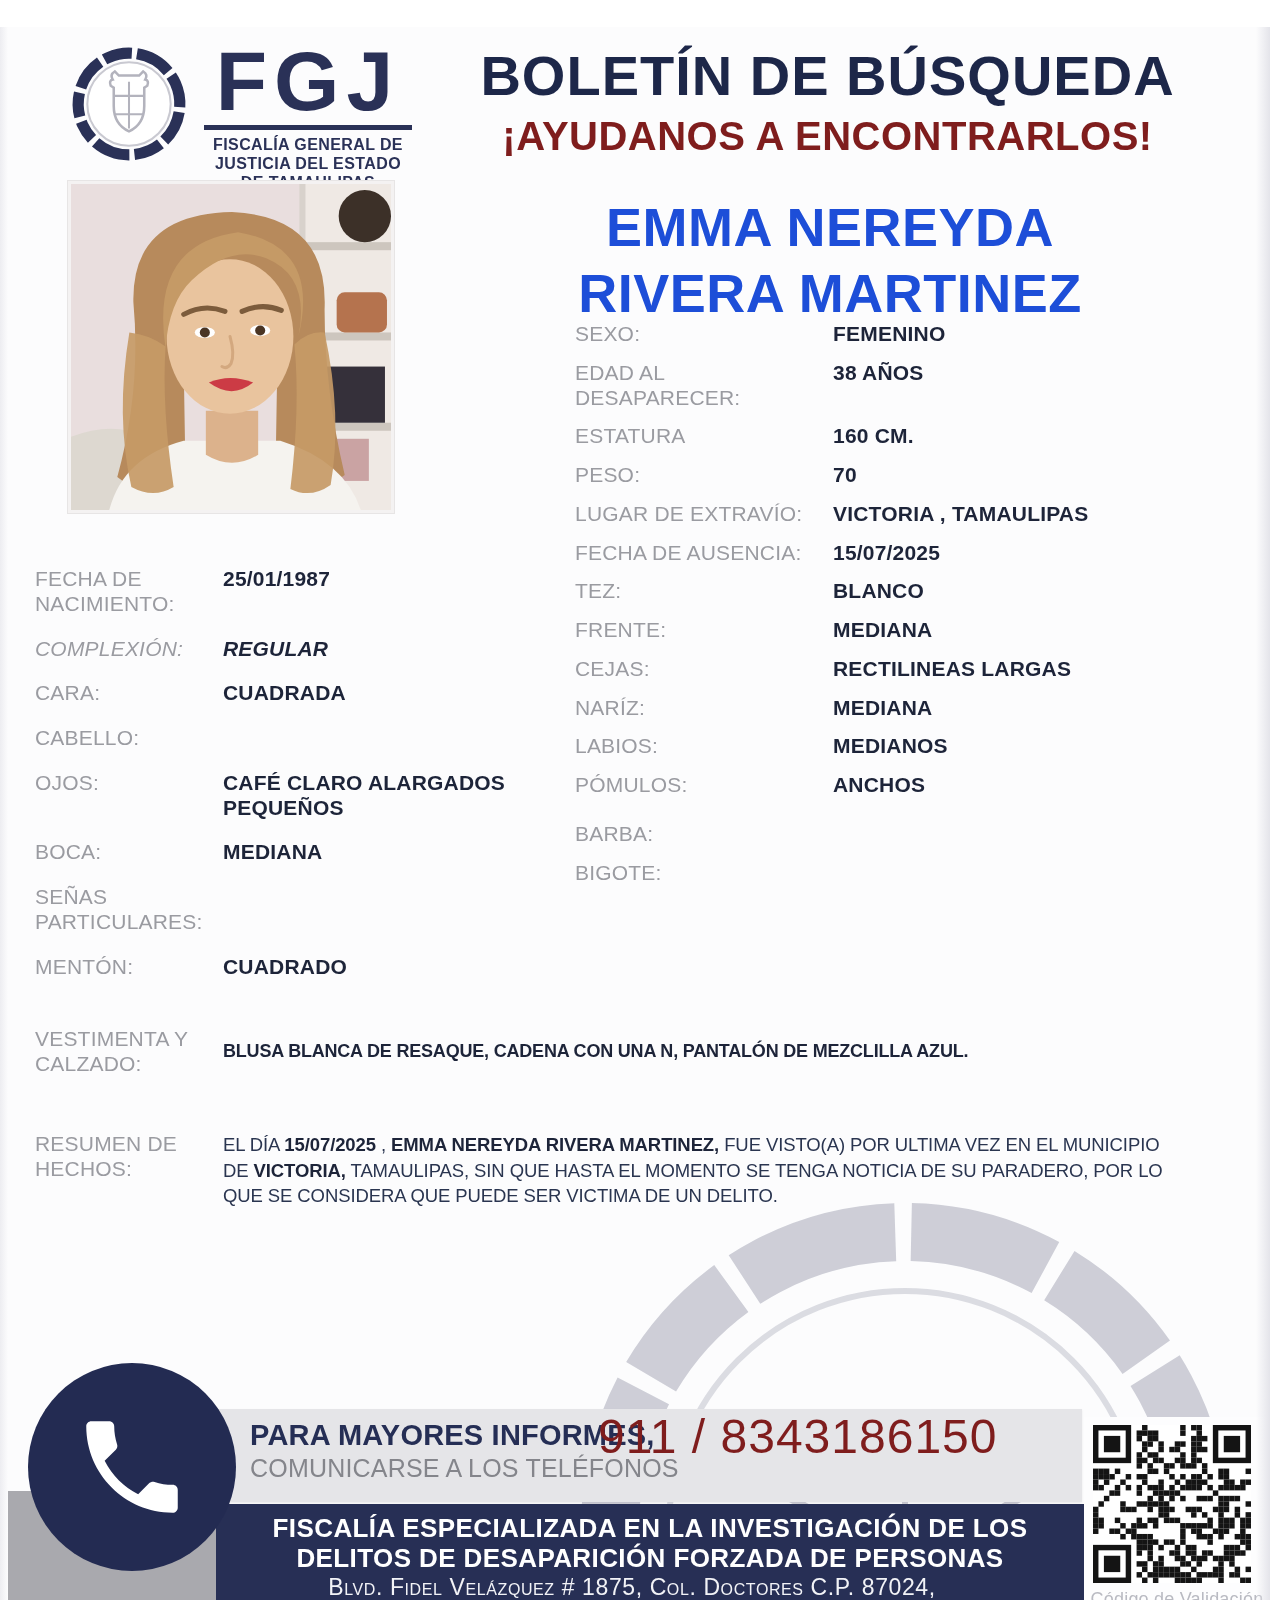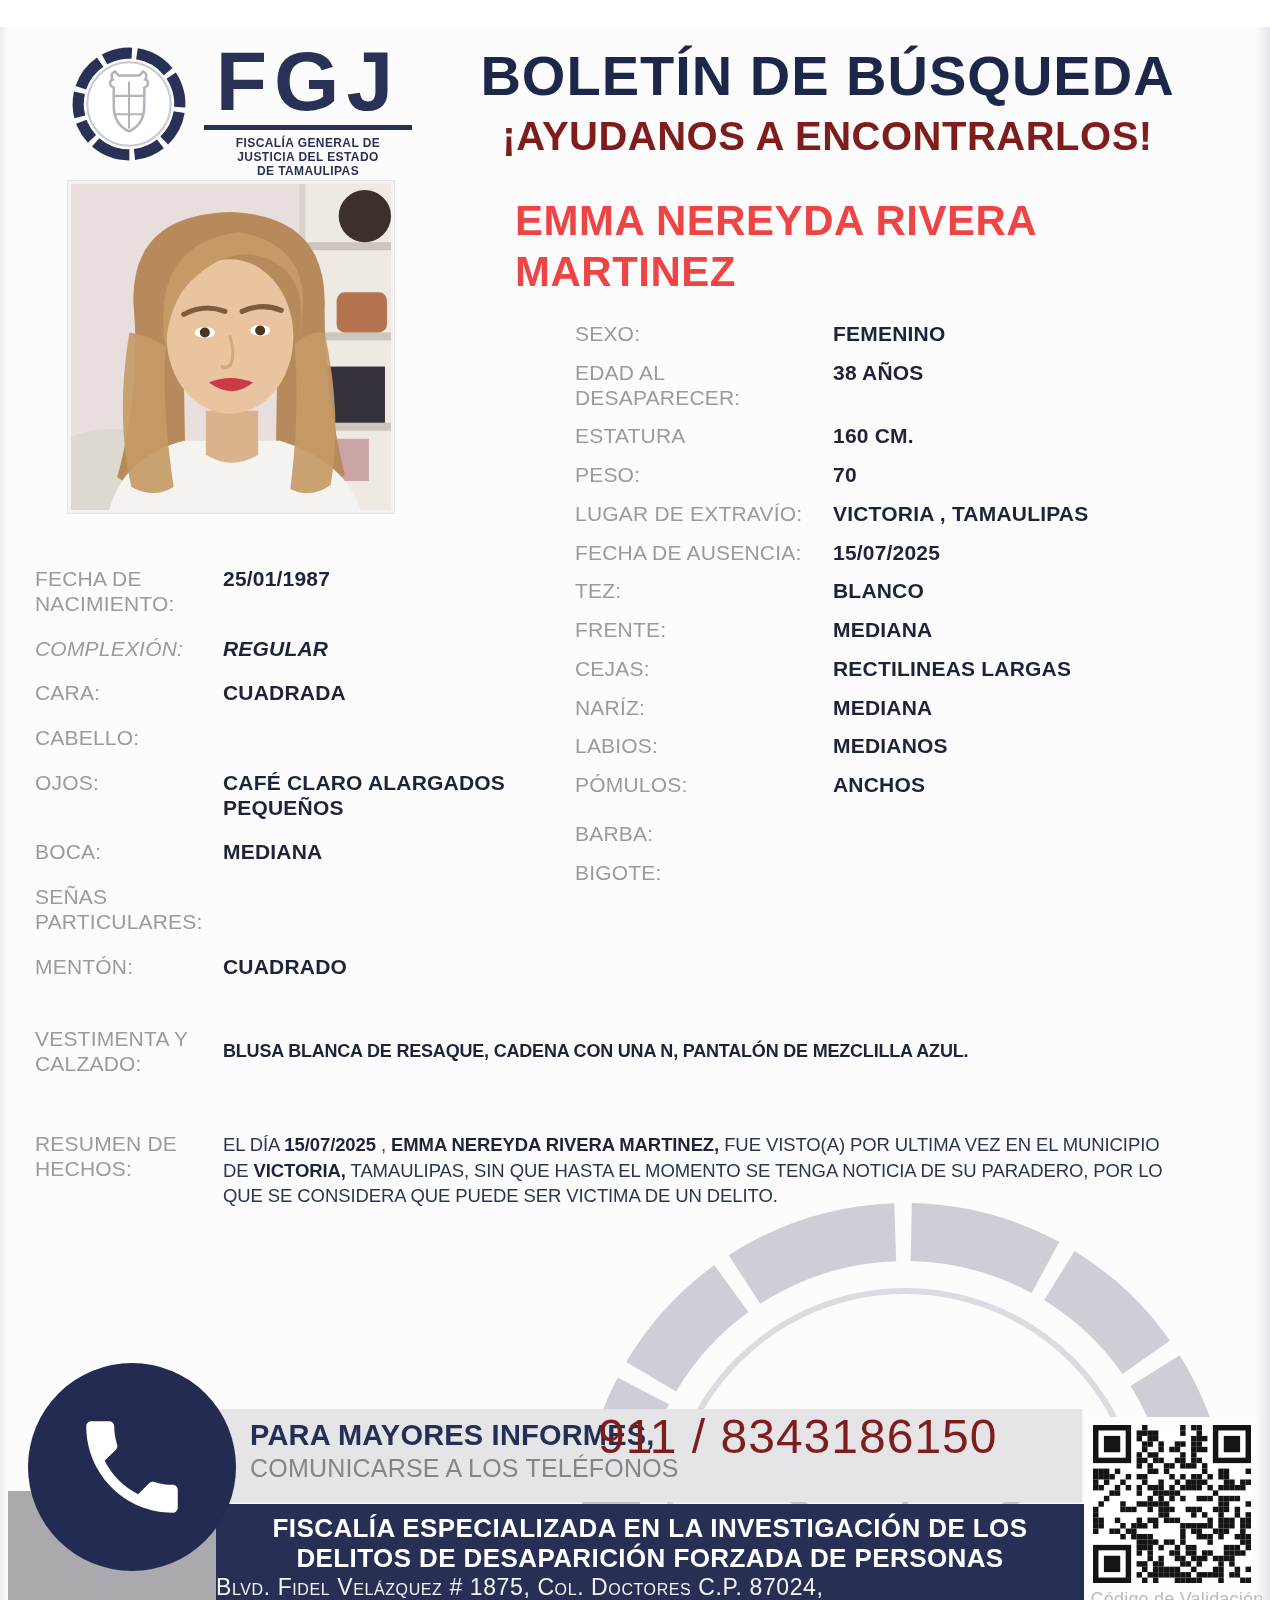--- a/index.html
+++ b/index.html
@@ -10,34 +10,34 @@
       background:linear-gradient(to right,rgba(0,0,0,0),#e4e4ea);}
   .edge-left{position:absolute;left:0;top:0;width:8px;height:100%;
       background:linear-gradient(to right,#ededf1,rgba(0,0,0,0));}
 
   
   .logo-wrap{position:absolute;left:68px;top:12px;width:360px;height:135px;}
   .logo-seal{position:absolute;left:0;top:4px;width:122px;height:122px;}
   .logo-text{position:absolute;left:134px;top:0;width:212px;text-align:center;}
   .logo-acronym{font-size:84px;font-weight:bold;color:#2a3157;letter-spacing:7px;line-height:1.0;}
   .logo-rule{height:5px;background:#2a3157;margin:2px 2px 6px 2px;}
-  .logo-org{font-size:12px;font-weight:bold;color:#2a3157;line-height:1.18;letter-spacing:.4px;}
+  .logo-org{font-size:16px;font-weight:bold;color:#2a3157;line-height:1.18;letter-spacing:.4px;}
 
   .title-wrap{position:absolute;left:455px;top:20px;width:745px;text-align:center;}
   .main-title{font-size:56px;font-weight:bold;color:#1d2749;letter-spacing:1px;line-height:1.05;}
   .sub-title{font-size:40px;font-weight:bold;color:#7f1d1d;letter-spacing:.5px;margin-top:8px;}
 
   
   .photo{position:absolute;left:68px;top:154px;width:320px;height:326px;border:3px solid #f4f2f2;
          box-shadow:0 0 0 1px #e7e5e5;}
   .photo svg{display:block;width:100%;height:100%;}
 
   
-  .name{position:absolute;left:515px;top:168px;width:630px;
-        font-size:42px;font-weight:bold;color:#ef4444;line-height:1.22;letter-spacing:.5px;}
+  .name{position:absolute;left:515px;top:168px;width:630px;text-align:center;
+        font-size:54px;font-weight:bold;color:#1d4ed8;line-height:1.22;letter-spacing:.5px;}
 
   
   .fields{position:absolute;}
   #top-right-fields{left:575px;top:295px;width:630px;}
   #left-fields{left:35px;top:540px;width:545px;}
   .field-row{display:grid;margin-bottom:14px;}
   #top-right-fields .field-row{grid-template-columns:258px 1fr;}
   #left-fields .field-row{grid-template-columns:188px 1fr;margin-bottom:20px;}
   .flabel{font-size:21px;color:#9a9ba1;line-height:1.18;letter-spacing:.2px;}
   .fvalue{font-size:21px;font-weight:bold;color:#1d2439;line-height:1.18;letter-spacing:.2px;}
@@ -65,21 +65,21 @@
   .info-line1{font-size:29px;font-weight:bold;color:#252e55;letter-spacing:.2px;}
   .info-line2{font-size:25px;color:#84858b;letter-spacing:.2px;margin-top:2px;}
   .phone-number{position:absolute;left:418px;top:0;font-size:48px;font-weight:normal;color:#7f1d1d;letter-spacing:1px;}
   .phone-circle{position:absolute;left:28px;top:1336px;width:208px;height:208px;border-radius:50%;
                 background:#232b52;display:flex;align-items:center;justify-content:center;}
   .phone-circle svg{width:122px;height:122px;}
 
   .footer-box{position:absolute;left:216px;top:1477px;width:868px;height:106px;background:#272f55;
               color:#ffffff;padding-top:9px;box-sizing:border-box;}
   .footer-l1,.footer-l2{text-align:center;font-size:26px;font-weight:bold;letter-spacing:.4px;line-height:1.16;}
-  .footer-a1,.footer-a2{text-align:left;padding-right:36px;font-size:23px;font-variant:small-caps;
+  .footer-a1,.footer-a2{text-align:center;padding-right:36px;font-size:23px;font-variant:small-caps;
                         letter-spacing:.6px;line-height:1.22;color:#f2f3f7;}
 
   
   .qr-panel{position:absolute;left:1084px;top:1390px;width:186px;height:210px;background:#fdfdfe;}
   .qr-code{position:absolute;left:9px;top:8px;width:158px;height:158px;}
   .qr-caption{position:absolute;left:0;top:172px;width:186px;text-align:center;
               font-size:18px;color:#b9bac2;letter-spacing:.2px;}
 </style>
 </head>
 <body>

